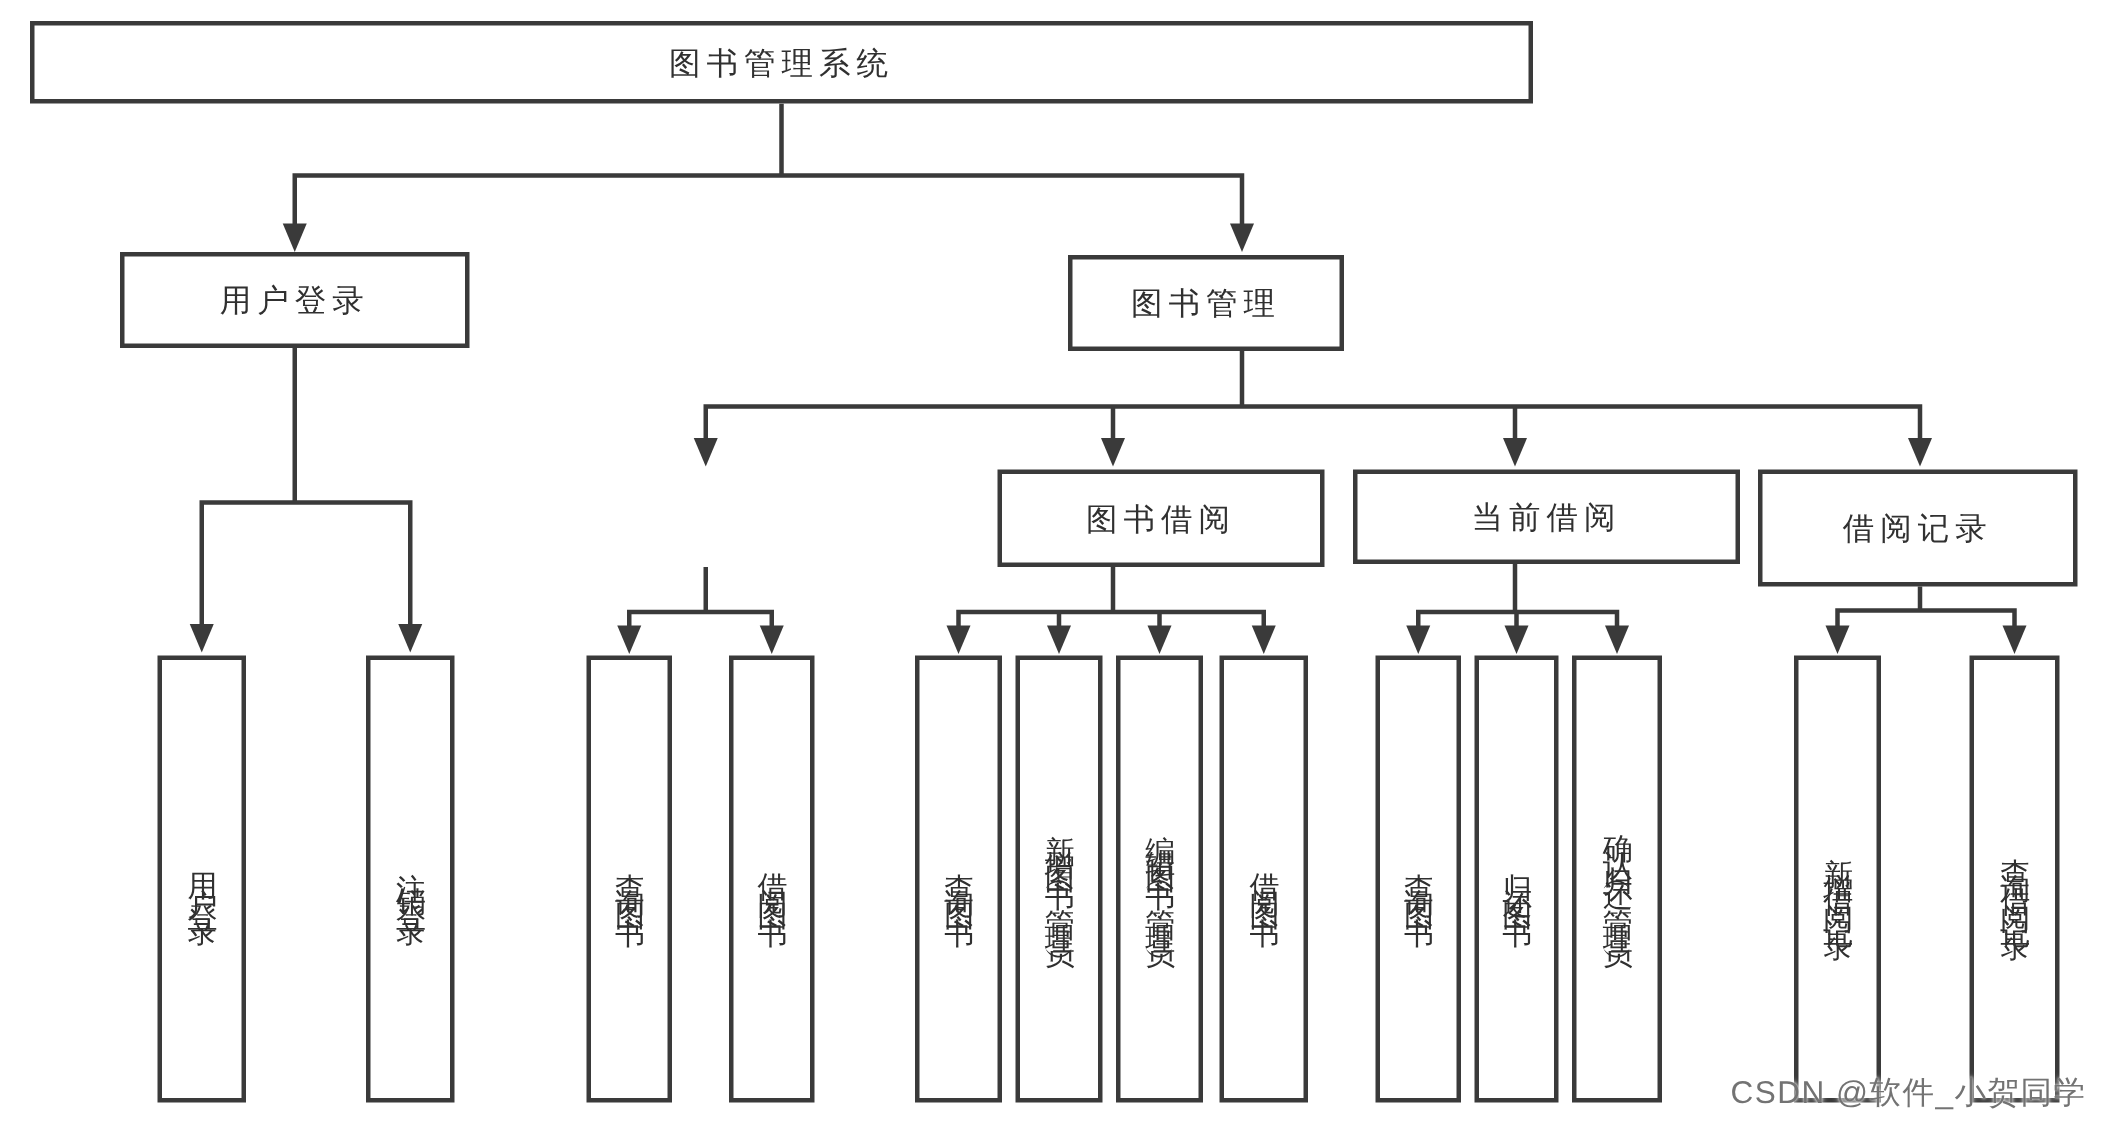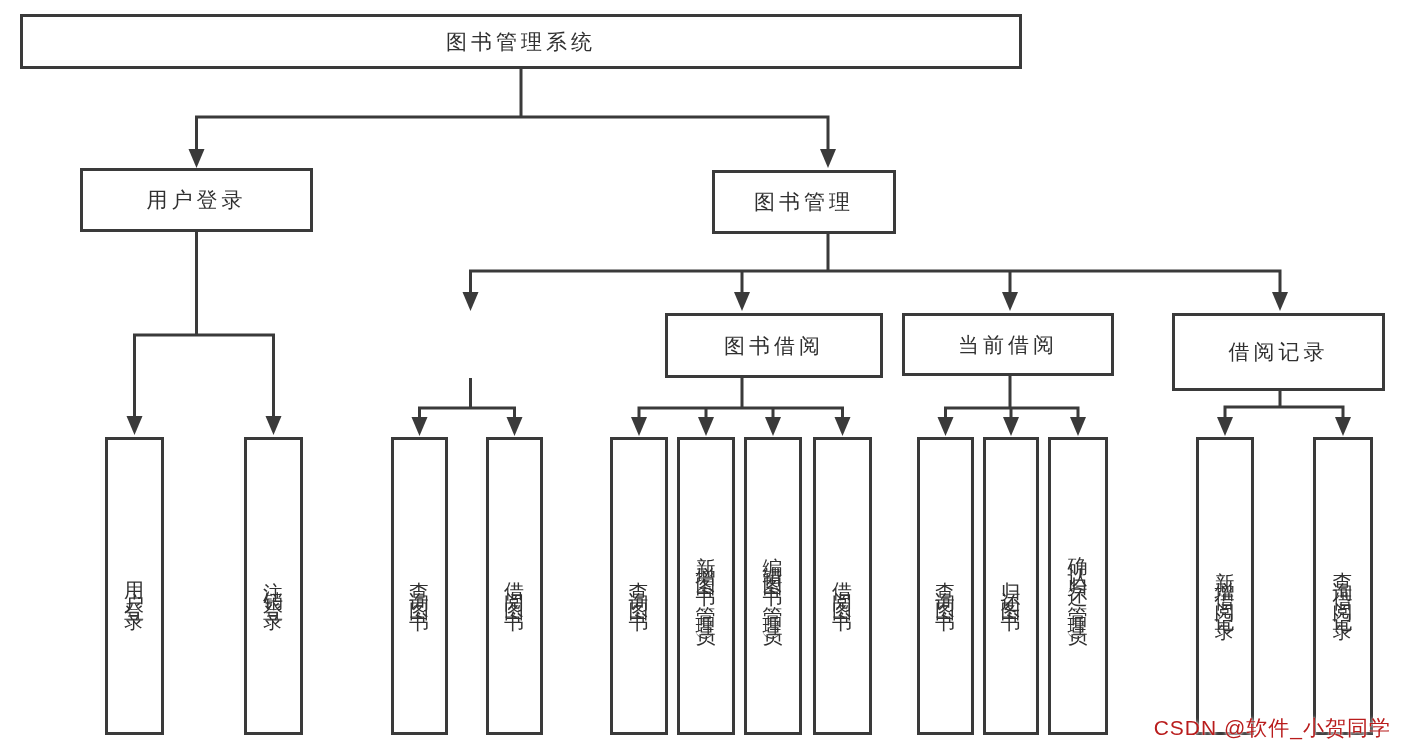--- a/index.html
+++ b/index.html
@@ -40,21 +40,21 @@
     letter-spacing: 10px;
     line-height: 1;
     white-space: nowrap;
   }
   .watermark {
     position: absolute;
     right: 14px;
     bottom: 5px;
     font-size: 21px;
     letter-spacing: 1px;
-    color: #b91c1c;
+    color: #737373;
     text-shadow: 0 0 4px #ffffff, 0 0 2px #ffffff;
     z-index: 6;
     white-space: nowrap;
   }
 </style>
 </head>
 <body>
 
 <div class="stage">
 
@@ -105,21 +105,21 @@
   <div class="nodebox hbox" style="left:80px; top:168px; width:233px; height:64px;">
     <span class="label">用户登录</span>
   </div>
   <div class="nodebox hbox" style="left:712px; top:170px; width:184px; height:64px;">
     <span class="label">图书管理</span>
   </div>
 
   <div class="nodebox hbox" style="left:633px; top:313px; width:218px; height:65px;margin-left:32px;">
     <span class="label">图书借阅</span>
   </div>
-  <div class="nodebox hbox" style="left:902px; top:313px; width:212px; height:63px;">
+  <div class="nodebox hbox" style="left:902px; top:313px; width:258px; height:63px;">
     <span class="label">当前借阅</span>
   </div>
   <div class="nodebox hbox" style="left:1172px; top:313px; width:213px; height:78px;">
     <span class="label">借阅记录</span>
   </div>
 
   <div class="nodebox vbox" style="left:105px; top:437px; width:59px; height:298px;">
     <span class="label">用户登录</span>
   </div>
   <div class="nodebox vbox" style="left:244px; top:437px; width:59px; height:298px;">

